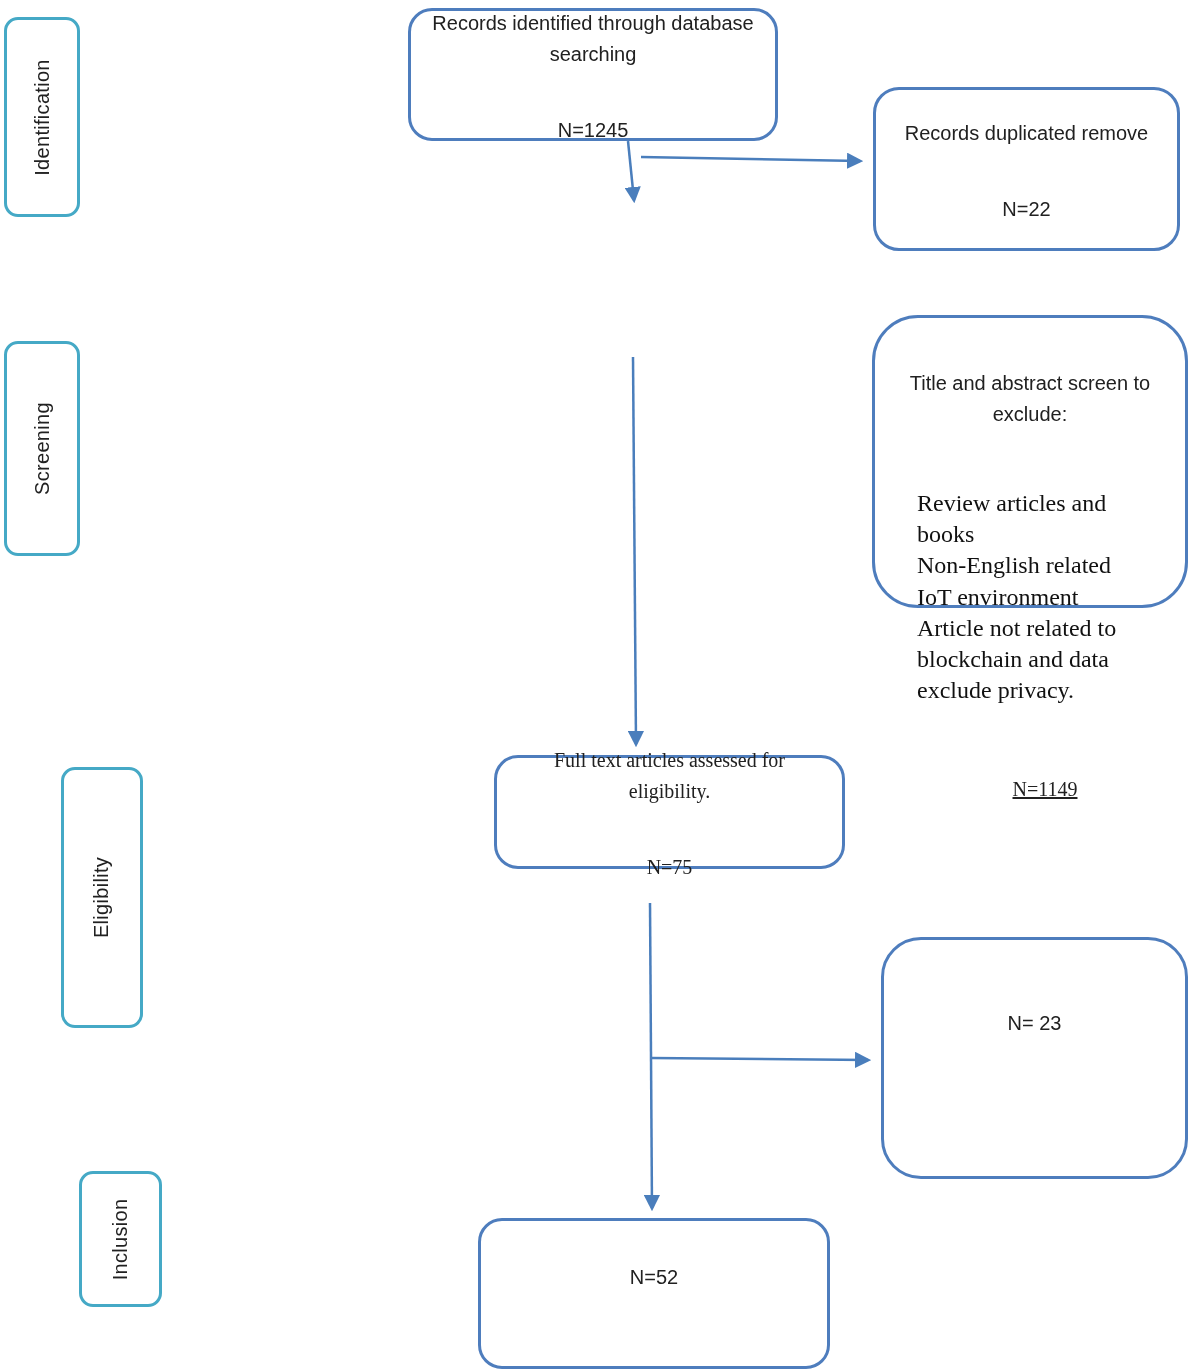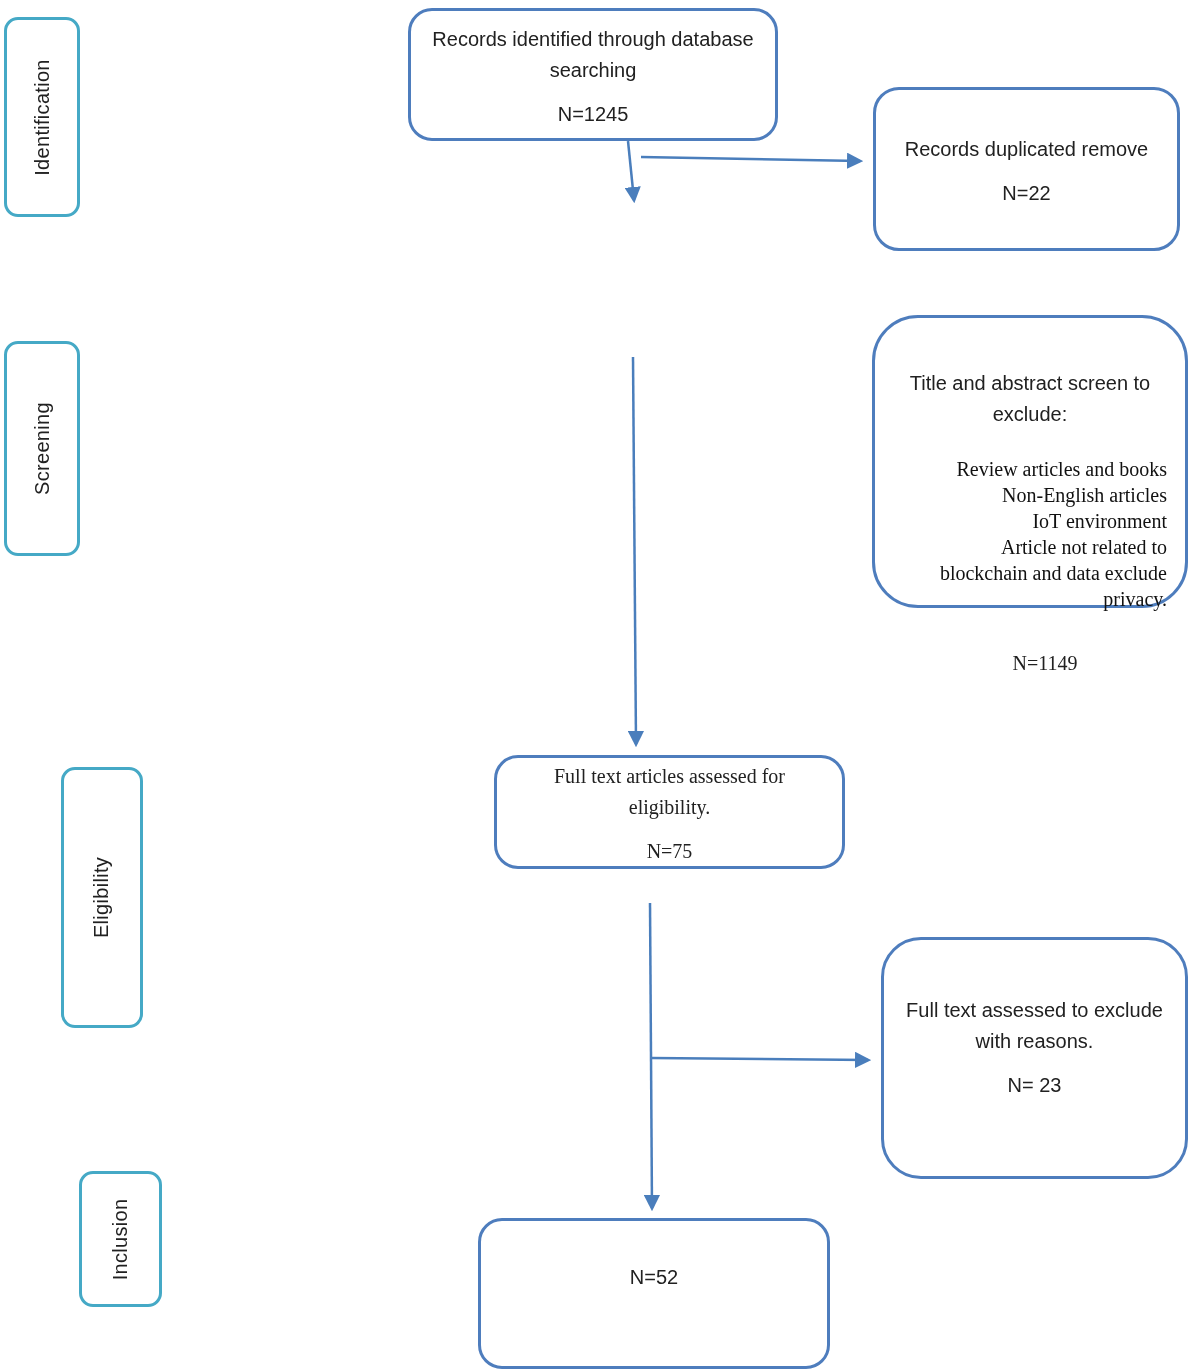--- a/index.html
+++ b/index.html
@@ -31,20 +31,21 @@
     z-index: 2;
     display: flex;
     flex-direction: column;
     align-items: center;
     justify-content: center;
   }
   .flow-box {
     border: 3px solid #4e7dbd;
     border-radius: 24px;
     color: #212121;
+    gap: 32px;
   }
   .stage-box {
     border: 3px solid #45a9c6;
     border-radius: 14px;
     color: #212121;
   }
   .stage-label {
     transform: rotate(-90deg);
     white-space: nowrap;
     font-size: 20px;
@@ -74,34 +75,34 @@
                            justify-content: flex-start; padding-top: 28px; }
   
   .exclude-heading {
     font-size: 20px;
     line-height: 1.55;
     text-align: center;
     padding: 0 20px;
   }
   .reason-list {
     font-family: "Liberation Serif", serif;
-    font-size: 20px;
+    font-size: 24px;
     line-height: 1.3;
     color: #111111;
     margin-top: 26px;
     padding-left: 42px;
     padding-right: 18px;
-    text-align: right;
   }
   .exclude-n {
     font-family: "Liberation Serif", serif;
     font-size: 20px;
     text-align: center;
     margin-top: 40px;
     padding-left: 30px;
+    text-decoration: underline;
   }
   
   #stage-identification { left: 4px;  top: 17px;   width: 76px; height: 200px; }
   #stage-screening      { left: 4px;  top: 341px;  width: 76px; height: 215px; }
   #stage-eligibility    { left: 61px; top: 767px;  width: 82px; height: 261px; }
   #stage-inclusion      { left: 79px; top: 1171px; width: 83px; height: 136px; }
 </style>
 </head>
 <body>
 
@@ -141,34 +142,33 @@
   <div class="box flow-box" id="box-duplicated">
     <div class="flow-title">Records duplicated remove</div>
     <div class="flow-n">N=22</div>
   </div>
 
 
   <div class="box flow-box" id="box-title-abstract">
     <div class="exclude-heading">Title and abstract screen to exclude:</div>
     <div class="reason-list">
       <div>Review articles and books</div>
-      <div>Non-English articles</div>
+      <div>Non-English related</div>
       <div>IoT environment</div>
       <div>Article not related to blockchain and data exclude privacy.</div>
     </div>
     <div class="exclude-n">N=1149</div>
   </div>
 
   <div class="box flow-box" id="box-full-text">
     <div class="flow-title">Full text articles assessed for eligibility.</div>
     <div class="flow-n">N=75</div>
   </div>
 
   <div class="box flow-box" id="box-excluded">
-    <div class="flow-title">Full text assessed to exclude with reasons.</div>
     <div class="flow-n">N= 23</div>
   </div>
 
   <div class="box flow-box" id="box-total">
     <div class="flow-n">N=52</div>
   </div>
 
 </div>
 
 </body></html>

